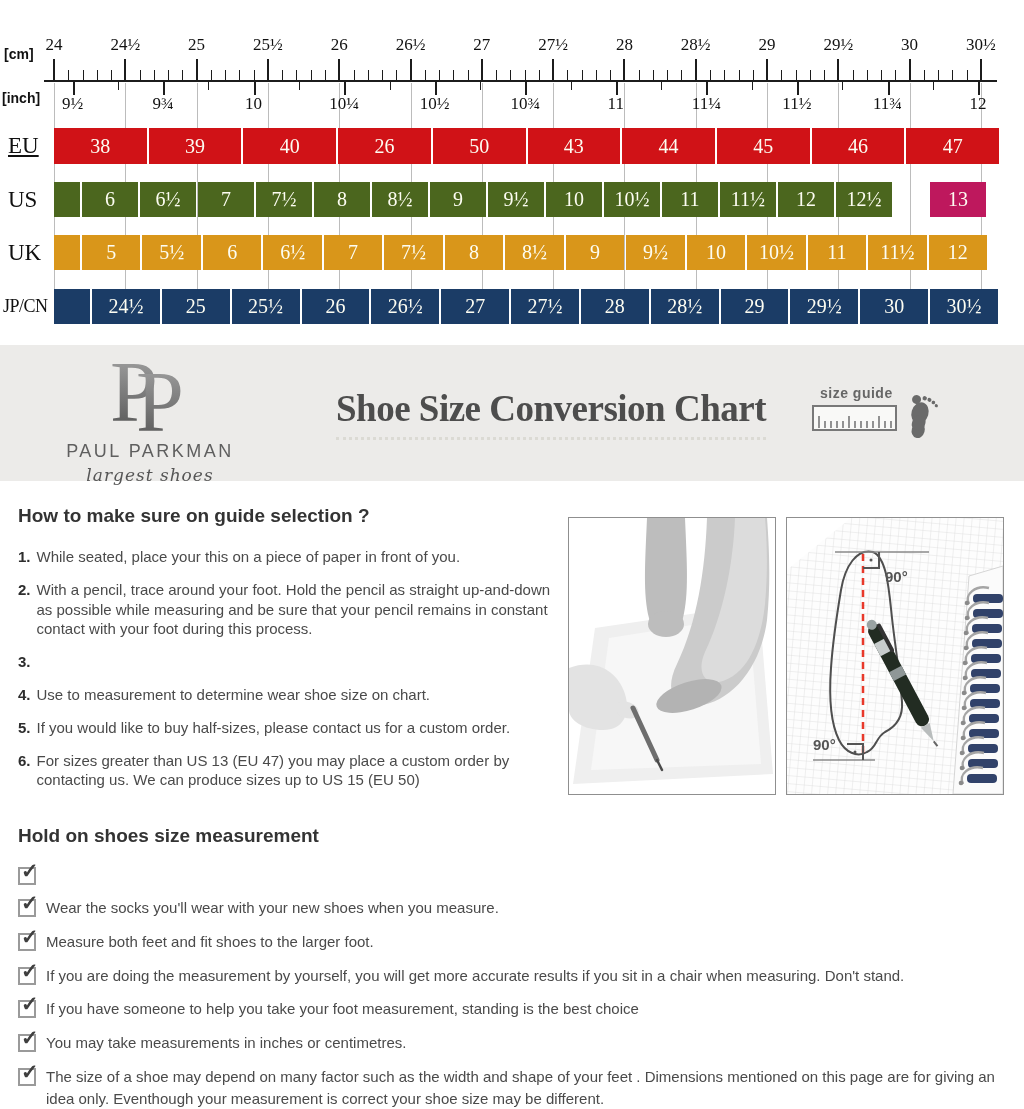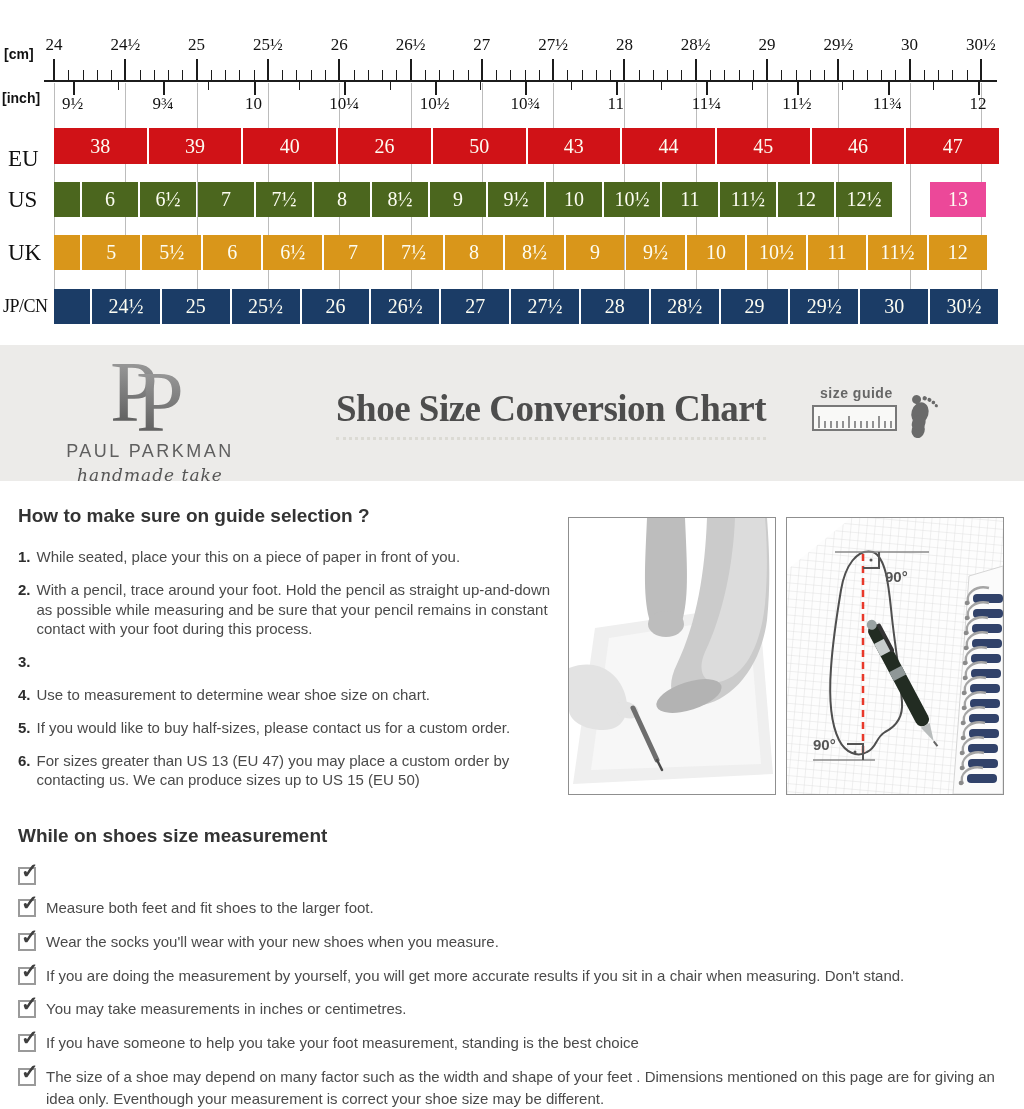--- a/index.html
+++ b/index.html
@@ -179,21 +179,21 @@
     <div class="inchlabel" style="left: 133.1px;">9¾</div>
     <div class="inchlabel" style="left: 223.6px;">10</div>
     <div class="inchlabel" style="left: 314.2px;">10¼</div>
     <div class="inchlabel" style="left: 404.7px;">10½</div>
     <div class="inchlabel" style="left: 495.3px;">10¾</div>
     <div class="inchlabel" style="left: 585.8px;">11</div>
     <div class="inchlabel" style="left: 676.4px;">11¼</div>
     <div class="inchlabel" style="left: 766.9px;">11½</div>
     <div class="inchlabel" style="left: 857.5px;">11¾</div>
     <div class="inchlabel" style="left: 948px;">12</div>
-    <div class="rowlabel" style="top: 135px; height: 36px; line-height: 36px;">EU</div>
+    <div class="rowlabel" style="top: 122px; height: 36px; line-height: 36px; text-decoration: underline;">EU</div>
     <div class="rowbar" style="top: 122px; width: 945px; height: 36px;">
       <div class="cell" style="background: rgb(208, 18, 23); font-family: Liberation Serif, serif;">38</div>
       <div class="cell" style="background: rgb(208, 18, 23);">39</div>
       <div class="cell" style="background: rgb(208, 18, 23);">40</div>
       <div class="cell" style="background: rgb(208, 18, 23);">26</div>
       <div class="cell" style="background: rgb(208, 18, 23);">50</div>
       <div class="cell" style="background: rgb(208, 18, 23);">43</div>
       <div class="cell" style="background: rgb(208, 18, 23);">44</div>
       <div class="cell" style="background: rgb(208, 18, 23);">45</div>
       <div class="cell" style="background: rgb(208, 18, 23);">46</div>
@@ -209,21 +209,21 @@
       <div class="cell" style="background: rgb(75, 102, 30);">8</div>
       <div class="cell" style="background: rgb(75, 102, 30);">8½</div>
       <div class="cell" style="background: rgb(75, 102, 30);">9</div>
       <div class="cell" style="background: rgb(75, 102, 30);">9½</div>
       <div class="cell" style="background: rgb(75, 102, 30);">10</div>
       <div class="cell" style="background: rgb(75, 102, 30);">10½</div>
       <div class="cell" style="background: rgb(75, 102, 30);">11</div>
       <div class="cell" style="background: rgb(75, 102, 30);">11½</div>
       <div class="cell" style="background: rgb(75, 102, 30);">12</div>
       <div class="cell" style="background: rgb(75, 102, 30);">12½</div>
-      <div class="cell" style="background: #ec4899; margin-left: 36px;">13</div>
+      <div class="cell" style="background: #be185d; margin-left: 36px;">13</div>
     </div>
     <div class="rowlabel" style="top: 229px; height: 35px; line-height: 35px;">UK</div>
     <div class="rowbar" style="top: 229px; width: 933px; height: 35px;">
       <div class="cell stub" style="flex: 0 0 26px; background: rgb(217, 150, 26);"></div>
       <div class="cell" style="background: rgb(217, 150, 26);">5</div>
       <div class="cell" style="background: rgb(217, 150, 26);">5½</div>
       <div class="cell" style="background: rgb(217, 150, 26);">6</div>
       <div class="cell" style="background: rgb(217, 150, 26);">6½</div>
       <div class="cell" style="background: rgb(217, 150, 26);">7</div>
       <div class="cell" style="background: rgb(217, 150, 26);">7½</div>
@@ -263,21 +263,21 @@
         <linearGradient id="pg" x1="0" y1="0" x2="0" y2="1">
           <stop offset="0" stop-color="#a9a9a9"></stop>
             <stop offset="0.55" stop-color="#787878"></stop>
             <stop offset="1" stop-color="#4f4f4f"></stop>
         </linearGradient>
       </defs>
       <text x="18" y="72" font-family="Liberation Serif, serif" font-size="86" fill="url(#pg)">P</text>
       <text x="44" y="82" font-family="Liberation Serif, serif" font-size="86" fill="url(#pg)">P</text>
     </svg>
     <div id="brand-name">PAUL PARKMAN</div>
-    <div id="brand-tagline">handmade take</div>
+    <div id="brand-tagline">largest shoes</div>
   </div>
 
   <div id="banner-title">Shoe Size Conversion Chart</div>
 
   <div id="size-guide">
     <div id="size-guide-label">size guide</div>
     <svg id="ruler-icon" width="86" height="26" viewBox="0 0 86 26">
       <rect x="1" y="1" width="83" height="24" fill="#f9f9f7" stroke="#787878" stroke-width="2"></rect>
       <path d="M7 23V11 M13 23V16 M19 23V16 M25 23V16 M31 23V16 M37 23V11 M43 23V16 M49 23V16 M55 23V16 M61 23V16 M67 23V11 M73 23V16 M79 23V16" stroke="#787878" stroke-width="1.6" fill="none"></path>
     </svg>
@@ -386,43 +386,43 @@
           <use href="#ring" x="185" y="185"></use>
           <use href="#ring" x="184" y="200"></use>
         <use href="#ring" x="184" y="215"></use>
           <use href="#ring" x="183" y="230"></use>
           <use href="#ring" x="183" y="245"></use>
         <use href="#ring" x="182" y="260"></use>
       </svg>
     </div>
   </div>
 
-  <h2 id="tips-heading">While on shoes size measurement</h2>
+  <h2 id="tips-heading">Hold on shoes size measurement</h2>
   <div id="tips-list">
       <div class="tip">
         <div class="checkbox"></div>
       </div>
       <div class="tip">
         <div class="checkbox"></div>
+        <div class="tiptext">Wear the socks you'll wear with your new shoes when you measure.</div>
+      </div>
+      <div class="tip">
+        <div class="checkbox"></div>
         <div class="tiptext">Measure both feet and fit shoes to the larger foot.</div>
       </div>
       <div class="tip">
         <div class="checkbox"></div>
-        <div class="tiptext">Wear the socks you'll wear with your new shoes when you measure.</div>
-      </div>
-      <div class="tip">
-        <div class="checkbox"></div>
         <div class="tiptext">If you are doing the measurement by yourself, you will get more accurate results if you sit in a chair when measuring. Don't stand.</div>
       </div>
       <div class="tip">
         <div class="checkbox"></div>
+        <div class="tiptext">If you have someone to help you take your foot measurement, standing is the best choice</div>
+      </div>
+      <div class="tip">
+        <div class="checkbox"></div>
         <div class="tiptext">You may take measurements in inches or centimetres.</div>
       </div>
       <div class="tip">
         <div class="checkbox"></div>
-        <div class="tiptext">If you have someone to help you take your foot measurement, standing is the best choice</div>
-      </div>
-      <div class="tip">
-        <div class="checkbox"></div>
         <div class="tiptext">The size of a shoe may depend on many factor such as the width and shape of your feet . Dimensions mentioned on this page are for giving an idea only. Eventhough your measurement is correct your shoe size may be different.</div>
       </div>
     </div>
 </div>
 
 </body></html>

